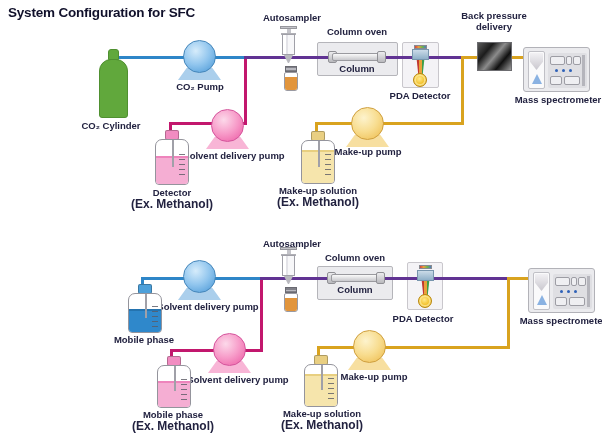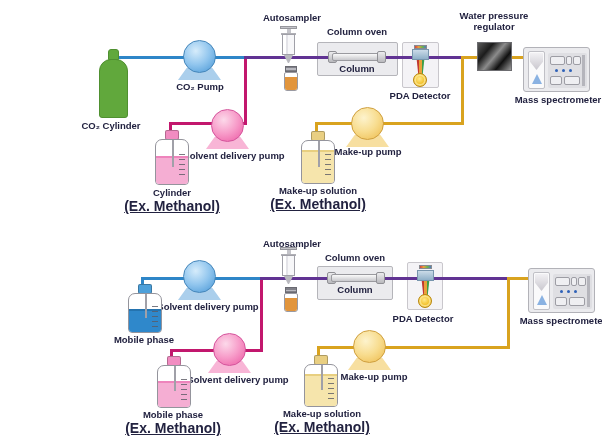--- a/index.html
+++ b/index.html
@@ -6,21 +6,21 @@
   .canvas { position:relative; width:602px; height:438px; background:#fff;
             font-family:"Liberation Sans", sans-serif; overflow:hidden; }
   .diagram { position:absolute; left:0; width:602px; }
   #sfc  { top:0;   height:215px; }
   #hplc { top:215px; height:223px; }
 
   .title { position:absolute; left:8px; top:5px; font-size:13.5px; font-weight:bold;
            color:#10102a; letter-spacing:-.2px; }
   .lbl { position:absolute; font-size:9.5px; font-weight:bold; color:#222240;
          text-align:center; line-height:1.15; }
-  .sub { font-size:14px;text-decoration:underline; }
+  .sub { font-size:12px; }
 
   .line { position:absolute; }
 
   
   .c-blue   { background:#2E86C8; }
   .c-pink   { background:#C2176D; }
   .c-purple { background:#613393; }
   .c-yellow { background:#D9A31F; }
 
   
@@ -125,20 +125,21 @@
   .msr { position:absolute; height:9px; background:#efeff2; border:1px solid #9d9da4; border-radius:2px; box-sizing:border-box; }
   .msd { position:absolute; top:16px; width:3px; height:3px; border-radius:50%; background:#2F62B8; }
   .ms-vbar { position:absolute; left:34px; top:2px; width:3px; height:31px; background:#b5b5bc; }
 </style>
 </head>
 <body>
 
 <div class="canvas">
 
   <section class="diagram" id="sfc">
+    <div class="title">System Configuration for SFC</div>
 
     <div class="gray-box" style="left:317px; top:42px; width:81px; height:34px;"></div>
     <div class="pda-box" style="left:402px; top:42px; width:37px; height:46px;"></div>
 
     <div class="line c-blue" style="left:117px; top:56px; width:128px; height:3px;"></div>
     <div class="line c-pink" style="left:169px; top:122px; width:78px; height:3px;"></div>
     <div class="line c-pink" style="left:244px; top:56px; width:3px; height:69px;"></div>
     <div class="line c-pink" style="left:169px; top:122px; width:3px; height:10px;"></div>
     <div class="line c-purple" style="left:244px; top:56px; width:220px; height:3px;"></div>
     <div class="line c-yellow" style="left:315px; top:122px; width:149px; height:3px;"></div>
@@ -166,21 +167,21 @@
     <div class="lbl" style="left:174px; top:151px; width:120px;">Solvent delivery pump</div>
 
     <div class="bottle" style="left:155px; top:130px;">
       <div class="bottle-cap cap-pink"></div>
       <div class="bottle-body" style="height:46px;">
         <div class="bottle-liquid liq-pink" style="height:60%;"></div>
         <div class="bottle-tube"></div>
         <div class="bottle-ticks"></div>
       </div>
     </div>
-    <div class="lbl" style="left:112px; top:188px; width:120px;">Cylinder</div>
+    <div class="lbl" style="left:112px; top:188px; width:120px;">Detector</div>
     <div class="lbl sub" style="left:112px; top:198px; width:120px;">(Ex. Methanol)</div>
 
     <div class="lbl" style="left:252px; top:13px; width:80px;">Autosampler</div>
     <div class="syr" style="left:280px; top:26px;">
       <div class="as-bar"></div>
       <div class="as-stem"></div>
       <div class="as-flange"></div>
       <div class="as-barrel"></div>
       <div class="as-needle"></div>
     </div>
@@ -215,21 +216,21 @@
       <div class="bottle-cap cap-tan"></div>
       <div class="bottle-body" style="height:44px;">
         <div class="bottle-liquid liq-yellow" style="height:74%;"></div>
         <div class="bottle-tube"></div>
         <div class="bottle-ticks"></div>
       </div>
     </div>
     <div class="lbl" style="left:258px; top:186px; width:120px;">Make-up solution</div>
     <div class="lbl sub" style="left:258px; top:196px; width:120px;">(Ex. Methanol)</div>
 
-    <div class="lbl" style="left:456px; top:11px; width:76px;">Water pressure regulator</div>
+    <div class="lbl" style="left:456px; top:11px; width:76px;">Back pressure delivery</div>
     <div class="bpr" style="left:477px; top:42px;"></div>
 
     <div class="ms" style="left:523px; top:47px;">
       <div class="ms-left">
         <div class="ms-funnel"></div>
         <div class="ms-tri"></div>
       </div>
       <div class="ms-right">
         <div class="msr" style="left:2px; top:3px; width:15px;"></div>
         <div class="msr" style="left:18px; top:3px; width:6px;"></div>

